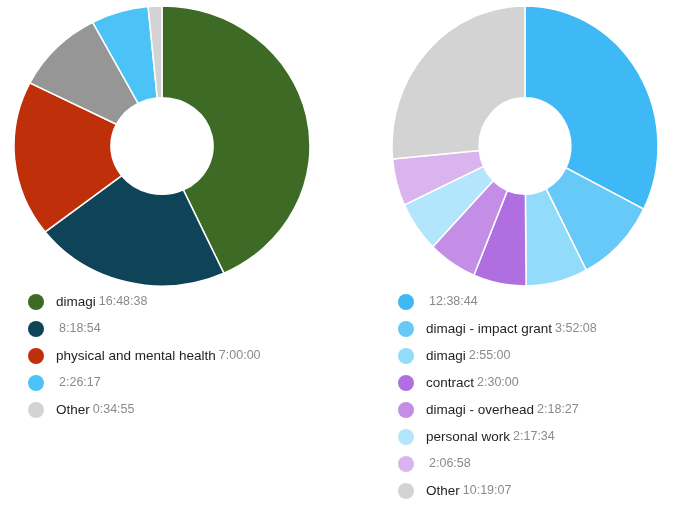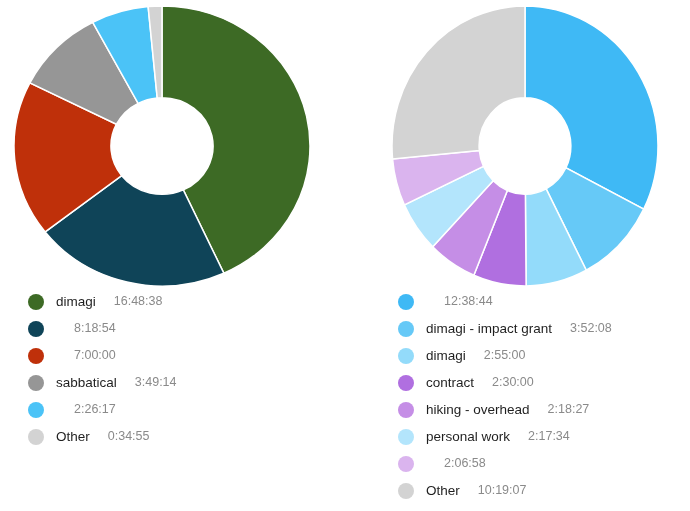--- a/index.html
+++ b/index.html
@@ -66,21 +66,21 @@
     margin-right: 12px;
   }
   .legend-label {
     font-size: 13.5px;
     color: #1f1f1f;
     font-weight: 400;
   }
   .legend-value {
     font-size: 12.5px;
     color: #8a8a8a;
-    margin-left: 18px;
+    margin-left: 3px;
     font-weight: 400;
   }
 </style>
 </head>
 <body>
 
 <div id="root">
 
   <section class="panel panel-left">
     <div class="chart-area">
@@ -98,26 +98,22 @@
           <span class="legend-swatch" style="background: rgb(61, 106, 37);"></span>
           <span class="legend-label">dimagi</span>
           <span class="legend-value">16:48:38</span>
         </div>
         <div class="legend-item">
           <span class="legend-swatch" style="background: rgb(15, 68, 88);"></span>
           <span class="legend-value">8:18:54</span>
         </div>
         <div class="legend-item">
           <span class="legend-swatch" style="background: rgb(191, 48, 10);"></span>
+          <span class="legend-label">physical and mental health</span>
           <span class="legend-value">7:00:00</span>
-        </div>
-        <div class="legend-item">
-          <span class="legend-swatch" style="background: rgb(150, 150, 150);"></span>
-          <span class="legend-label">sabbatical</span>
-          <span class="legend-value">3:49:14</span>
         </div>
         <div class="legend-item">
           <span class="legend-swatch" style="background: rgb(75, 195, 247);"></span>
           <span class="legend-value">2:26:17</span>
         </div>
         <div class="legend-item">
           <span class="legend-swatch" style="background: rgb(211, 211, 211);"></span>
           <span class="legend-label">Other</span>
           <span class="legend-value">0:34:55</span>
         </div>
@@ -152,21 +148,21 @@
           <span class="legend-label">dimagi</span>
           <span class="legend-value">2:55:00</span>
         </div>
         <div class="legend-item">
           <span class="legend-swatch" style="background: rgb(176, 111, 224);"></span>
           <span class="legend-label">contract</span>
           <span class="legend-value">2:30:00</span>
         </div>
         <div class="legend-item">
           <span class="legend-swatch" style="background: rgb(197, 142, 230);"></span>
-          <span class="legend-label">hiking - overhead</span>
+          <span class="legend-label">dimagi - overhead</span>
           <span class="legend-value">2:18:27</span>
         </div>
         <div class="legend-item">
           <span class="legend-swatch" style="background: rgb(179, 229, 252);"></span>
           <span class="legend-label">personal work</span>
           <span class="legend-value">2:17:34</span>
         </div>
         <div class="legend-item">
           <span class="legend-swatch" style="background: rgb(218, 180, 238);"></span>
           <span class="legend-value">2:06:58</span>

